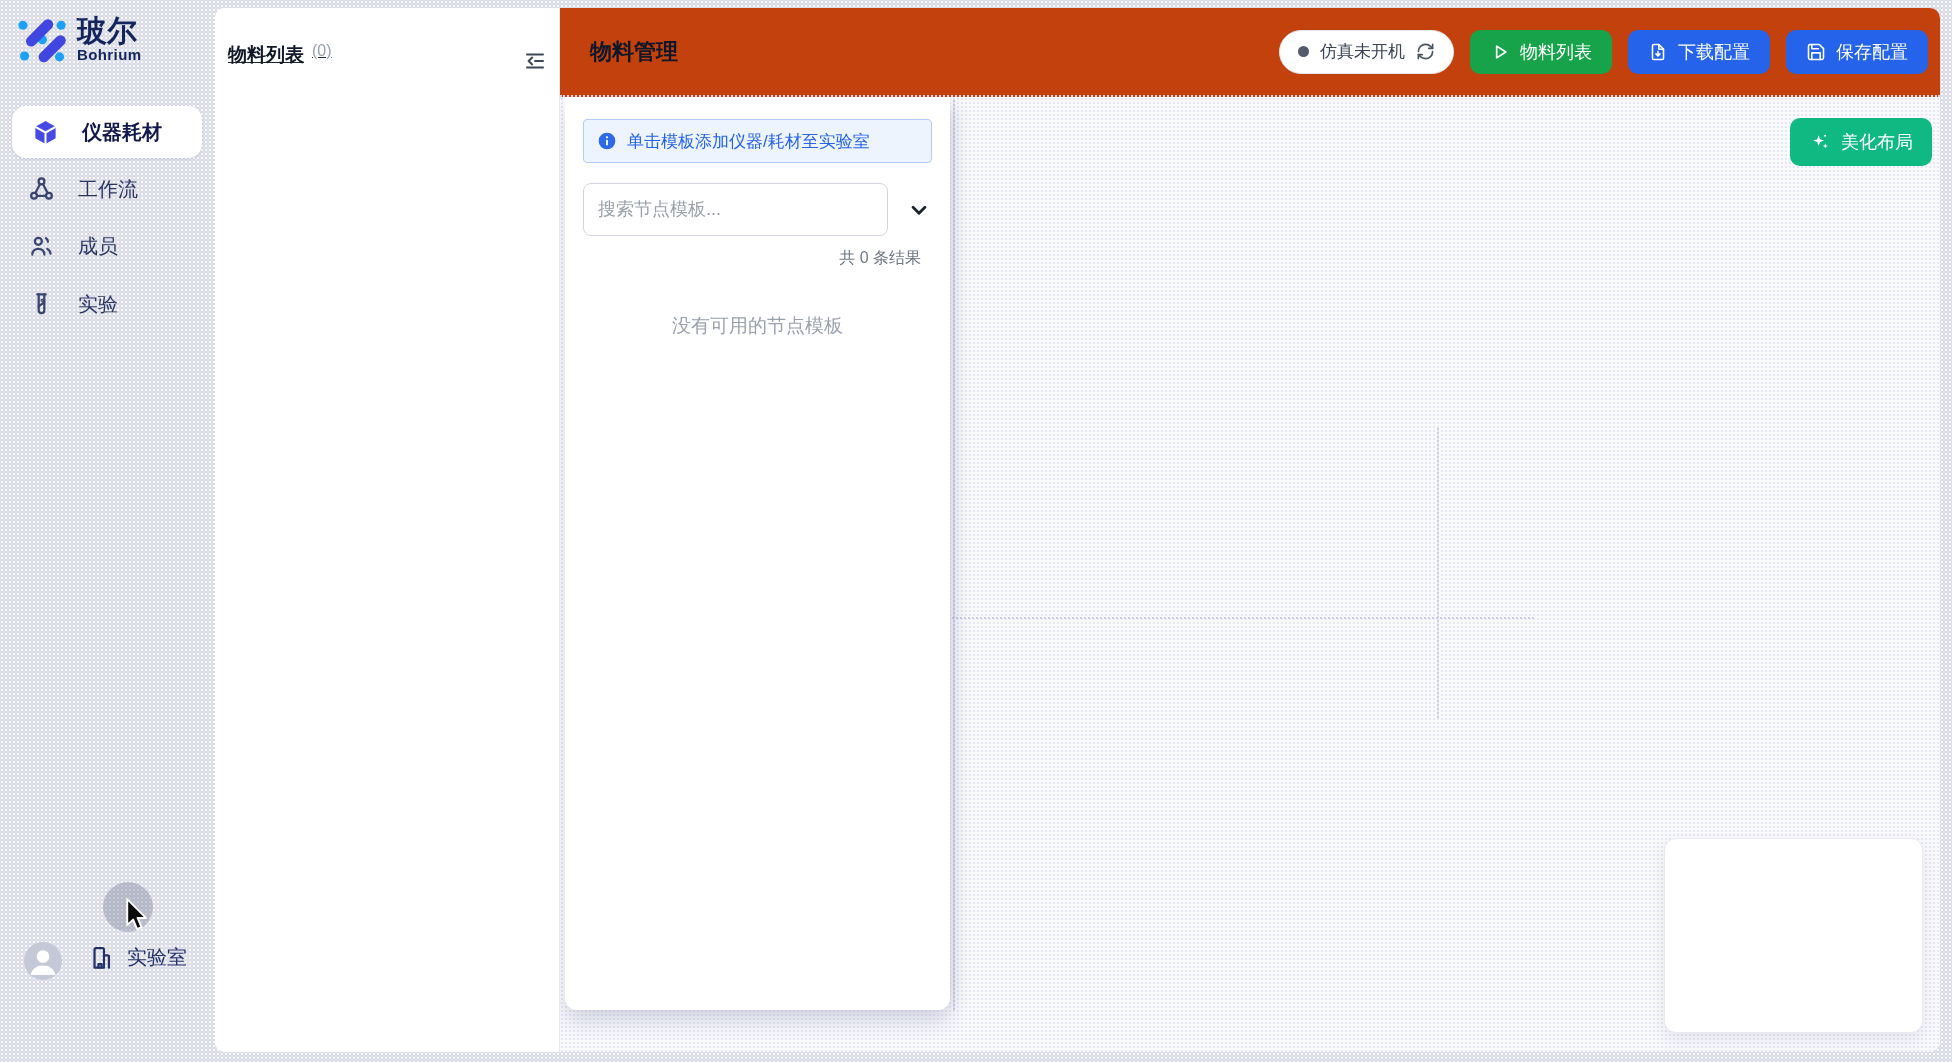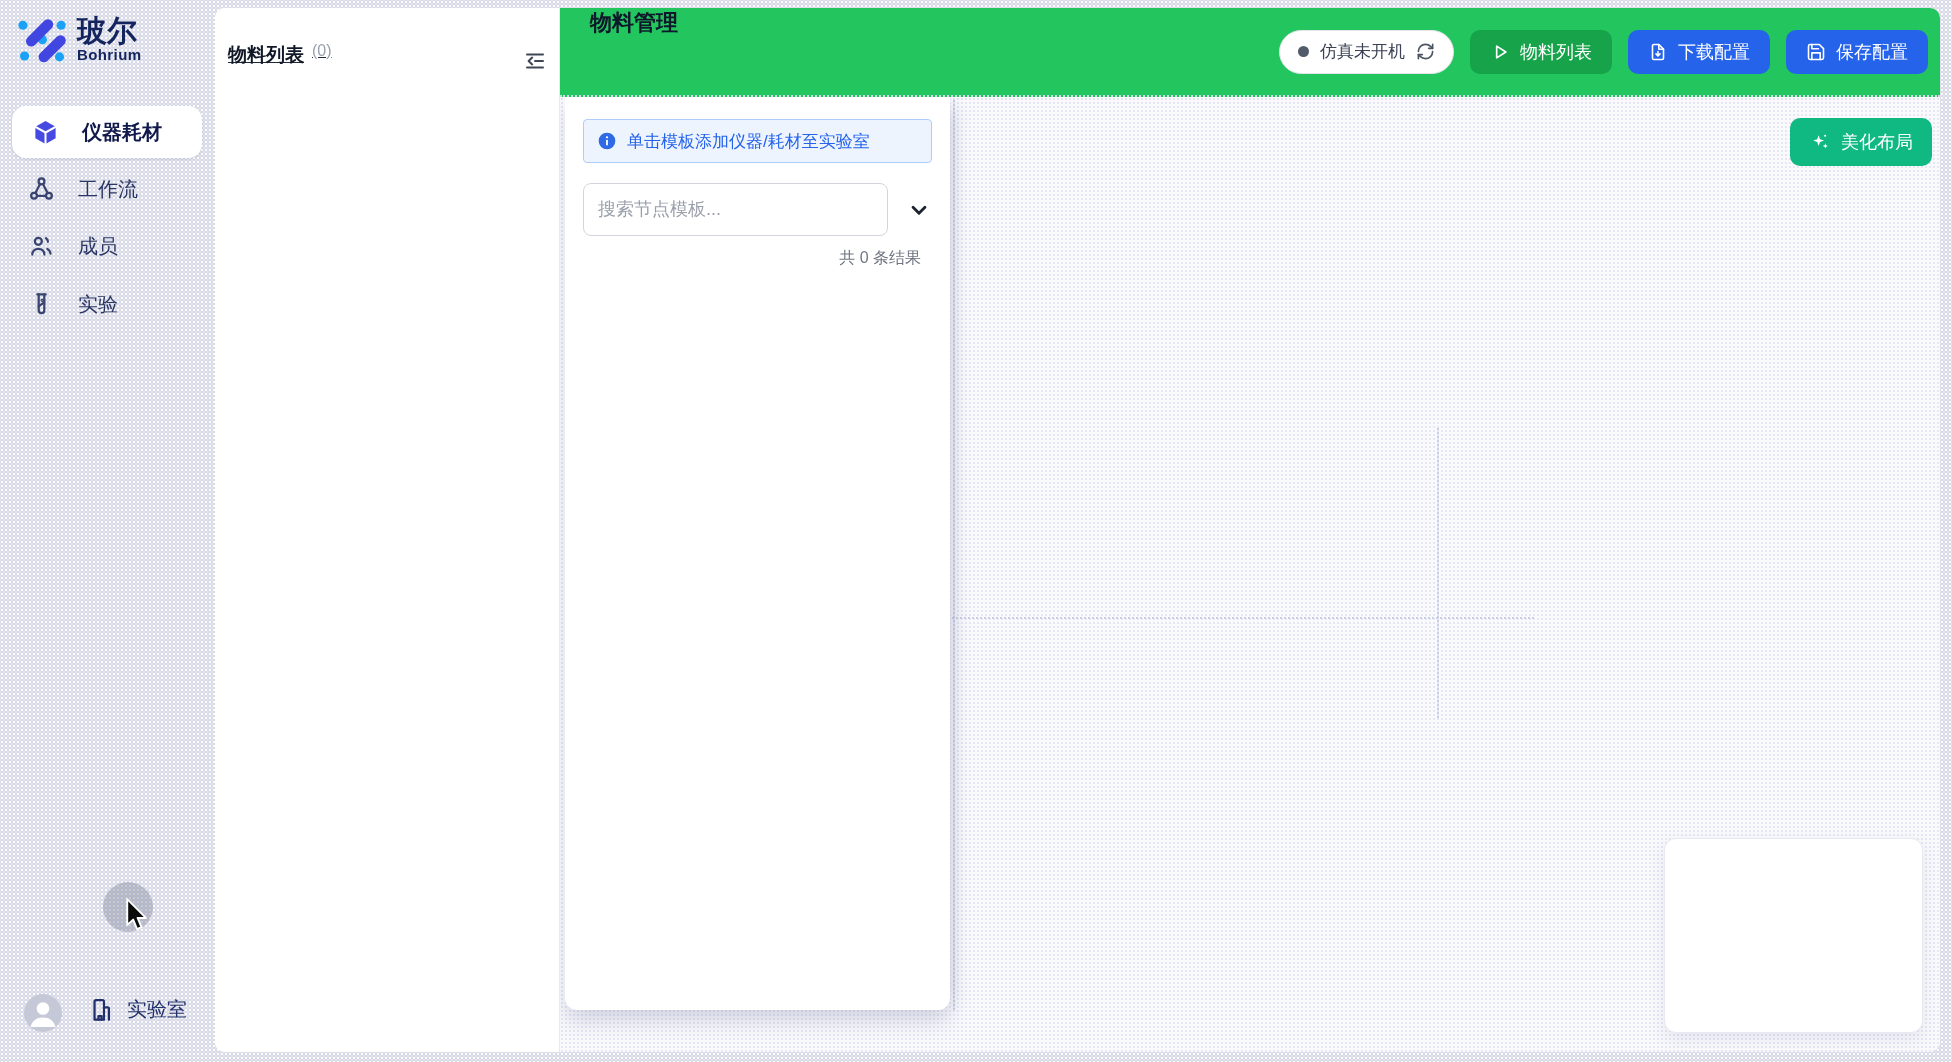--- a/index.html
+++ b/index.html
@@ -18,36 +18,36 @@
   
   .sidebar { position:absolute; left:0; top:0; width:215px; height:1062px; }
   .logo { position:absolute; left:14px; top:13px; display:flex; align-items:center; gap:11px; }
   .logo-text .cn { font-size:30px; font-weight:700; color:#14245f; line-height:1.05; }
   .logo-text .en { font-size:15px; font-weight:700; color:#14245f; letter-spacing:.4px; }
   .nav-item { position:absolute; left:8px; width:194px; height:46px; display:flex; align-items:center; gap:23px; padding-left:20px; border-radius:14px; color:#2a3563; cursor:pointer; }
   .nav-item .nv-label { font-size:20px; font-weight:500; }
   .nav-item.active { left:12px; width:190px; height:52px; background:#fff; box-shadow:0 1px 3px rgba(25,35,80,.12); color:#10194a; }
   .nav-item.active .nv-label { font-weight:700; }
   .nav-ico { width:27px; height:27px; flex:0 0 27px; color:#39446f; }
-  .sb-footer { position:absolute; left:0; top:988px; width:215px; height:64px; display:flex; align-items:center;padding-left:43px; }
+  .sb-footer { position:absolute; left:0; top:936px; width:215px; height:64px; display:flex; align-items:center;padding-left:43px; }
   .avatar { position:absolute; left:24px; top:6px; width:38px; height:38px; border-radius:50%; background:#c5c9d7; overflow:hidden; }
   .lab-item { position:absolute; left:88px; top:8px; display:flex; align-items:center; gap:12px; color:#22306b; cursor:pointer; }
   .lab-item .lab-label { font-size:20px; font-weight:500; }
   .ripple { position:absolute; left:103px; top:882px; width:50px; height:50px; border-radius:50%; background:rgba(118,124,148,.38); }
   .cursor { position:absolute; left:124px; top:898px; width:30px; height:36px; }
   
   .shell { position:absolute; left:215px; top:8px; width:1725px; height:1044px; background:#fff; border-radius:10px; overflow:hidden; display:flex; }
   .mat-panel { width:345px; height:100%; background:#fff; border-right:1px solid #e7e8f0; position:relative; flex:0 0 345px; }
   .mat-head { position:absolute; left:0; top:0; width:100%; height:89px; }
   .mat-title-row { position:absolute; left:13px; top:34px; display:flex; align-items:flex-start; gap:8px;text-decoration:underline; }
   .mat-title { font-size:19px; font-weight:700; color:#111827; }
   .mat-count { font-size:16px; color:#98a0ad; }
   .collapse-btn { position:absolute; right:12px; top:41px; width:24px; height:24px; color:#3f4655; cursor:pointer; }
   .right-col { flex:1; display:flex; flex-direction:column; }
-  .main-header { height:89px; display:flex; padding:0 12px 0 30px; border-bottom:2px dotted #d4d7e6; background:#22c55e; }
+  .main-header { height:89px; display:flex; align-items:center; padding:0 12px 0 30px; border-bottom:2px dotted #d4d7e6; background:#c2410c; }
   .page-title { font-size:22px; font-weight:700; color:#0f172a; }
   .hdr-actions { margin-left:auto; display:flex; align-items:center; gap:16px; }
   .status-pill { height:44px; display:flex; align-items:center; gap:11px; padding:0 18px; background:#fff; border:1px solid #e2e4ea; border-radius:22px; cursor:pointer; }
   .status-dot { width:11px; height:11px; border-radius:50%; background:#515b6b; }
   .status-label { font-size:17px; color:#3a4254; font-weight:500; }
   .btn { height:44px; display:flex; align-items:center; gap:10px; padding:0 20px; border:none; border-radius:10px; color:#fff; font-size:18px; font-weight:500; font-family:inherit; cursor:pointer; }
   .btn-green { background:#16a34a; }
   .btn-blue  { background:#2563eb; }
   .btn svg { flex:0 0 auto; }
   
@@ -219,20 +219,21 @@
           </svg>
           <span class="tpl-banner-text">单击模板添加仪器/耗材至实验室</span>
         </div>
         <div class="tpl-search-row">
           <input class="tpl-search" type="text" placeholder="搜索节点模板..." style="">
           <svg class="tpl-chevron" viewBox="0 0 24 24" fill="none" stroke="currentColor" stroke-width="2.6" stroke-linecap="round" stroke-linejoin="round">
             <polyline points="6.5,9.5 12,15 17.5,9.5"></polyline>
           </svg>
         </div>
         <div class="tpl-count">共 0 条结果</div>
+        <div class="tpl-empty">没有可用的节点模板</div>
       </div>
 
       <button class="beautify-btn">
         <svg width="22" height="22" viewBox="0 0 24 24" fill="#fff">
           <path d="M10.5 4.5 12 8.9l4.4 1.5-4.4 1.5-1.5 4.4L9 11.9 4.6 10.4 9 8.9z"></path>
           <path d="M17.8 13.6l.75 2.05 2.05.75-2.05.75-.75 2.05-.75-2.05-2.05-.75 2.05-.75z"></path>
           <circle cx="17.6" cy="5.2" r="1.1"></circle>
         </svg>
         <span>美化布局</span>
       </button>

